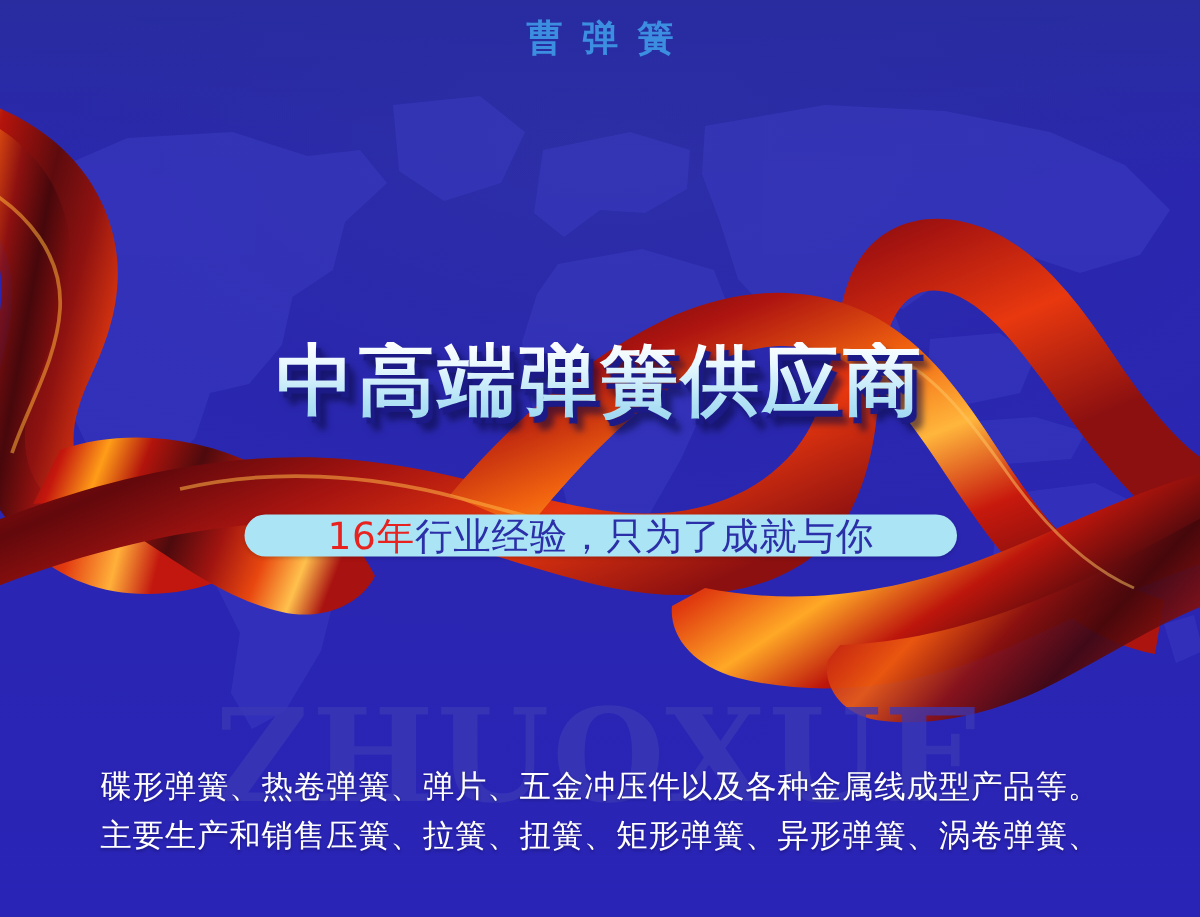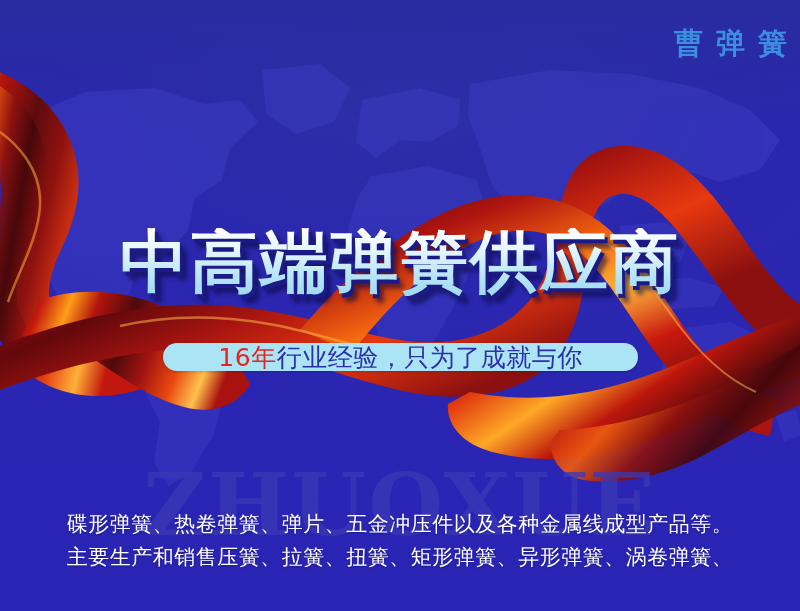--- a/index.html
+++ b/index.html
@@ -44,40 +44,39 @@
     position:absolute;left:0;top:8px;width:800px;text-align:center;
     pointer-events:none;
   }
   .logo-cth{
     font-family:"DejaVu Serif","Liberation Serif",serif;
     font-size:57px;letter-spacing:9px;line-height:1;
     color:#2f7fd6;font-weight:400;
     text-shadow:0 0 1px #2f7fd6;
   }
   .logo-cn{
-    margin-top:20px;
-    font-size:29px;letter-spacing:13px;line-height:1.1;
+    margin-top:4px;
+    font-size:24px;letter-spacing:13px;line-height:1.1;
     color:#3c8fe0;font-weight:600;
     text-indent:13px;
-    text-align:right;
   }
 
   
   .watermark{
     position:absolute;left:0;top:462px;width:800px;text-align:center;
     font-family:"DejaVu Serif","Liberation Serif",serif;
     font-size:86px;font-weight:700;letter-spacing:2px;
     color:#3b38b6;opacity:.75;line-height:1;
     white-space:nowrap;
   }
 
   
   .headline{
     position:absolute;left:0;top:228px;width:800px;text-align:center;
-    font-size:68px;font-weight:900;line-height:1;
+    font-size:52px;font-weight:900;line-height:1;
     letter-spacing:2px;white-space:nowrap;
     color:#bfe8f7;
     background:linear-gradient(180deg,#ffffff 0%,#e9f8ff 28%,#b6e4f6 72%,#9fd9f2 100%);
     -webkit-background-clip:text;background-clip:text;
     -webkit-text-fill-color:transparent;
     filter:drop-shadow(3px 4px 0px #1b1a86) drop-shadow(4px 5px 2px rgba(8,8,60,.55));
   }
 
   
   .pill{

